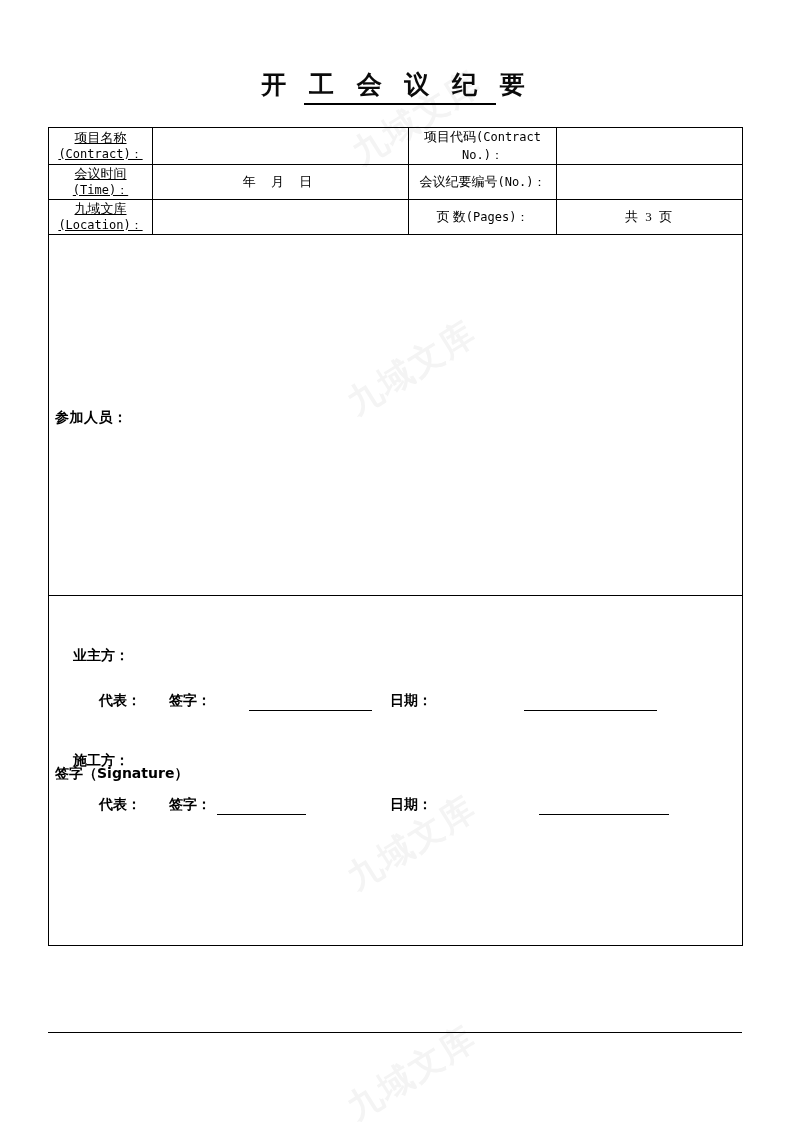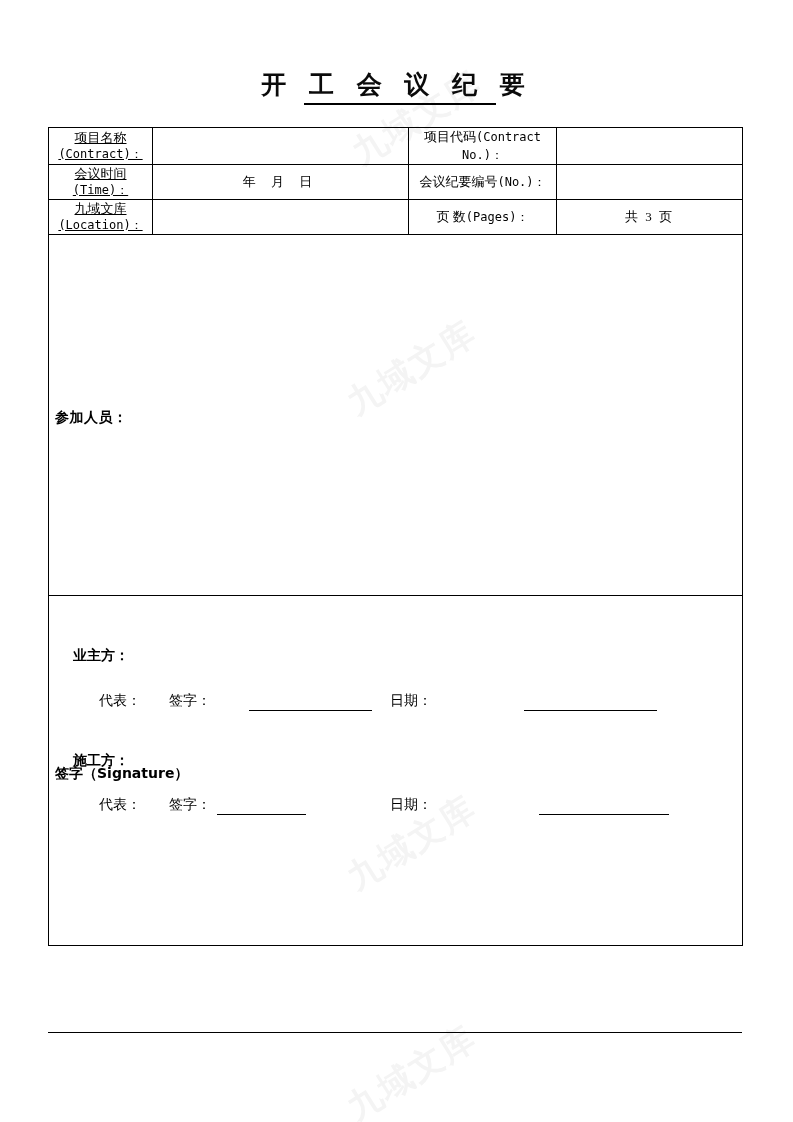--- a/index.html
+++ b/index.html
@@ -139,21 +139,21 @@
   }
   .party-1 { top: 51px; }
   .party-2 { top: 156px; }
 
   .sigrow {
     position: absolute;
     left: 0;
     width: 100%;
     height: 22px;
     font-family: "DejaVu Sans", sans-serif;
-    font-weight: 400;
+    font-weight: 700;
     font-size: 14px;
   }
   .sigrow-1 { top: 96px; }
   .sigrow-2 { top: 200px; }
 
   .sigrow span.t { position: absolute; top: 0; }
   .rep-1   { left: 50px; }
   .sign-1  { left: 120px; }
   .date-1  { left: 341px; }
   .rep-2   { left: 50px; }

